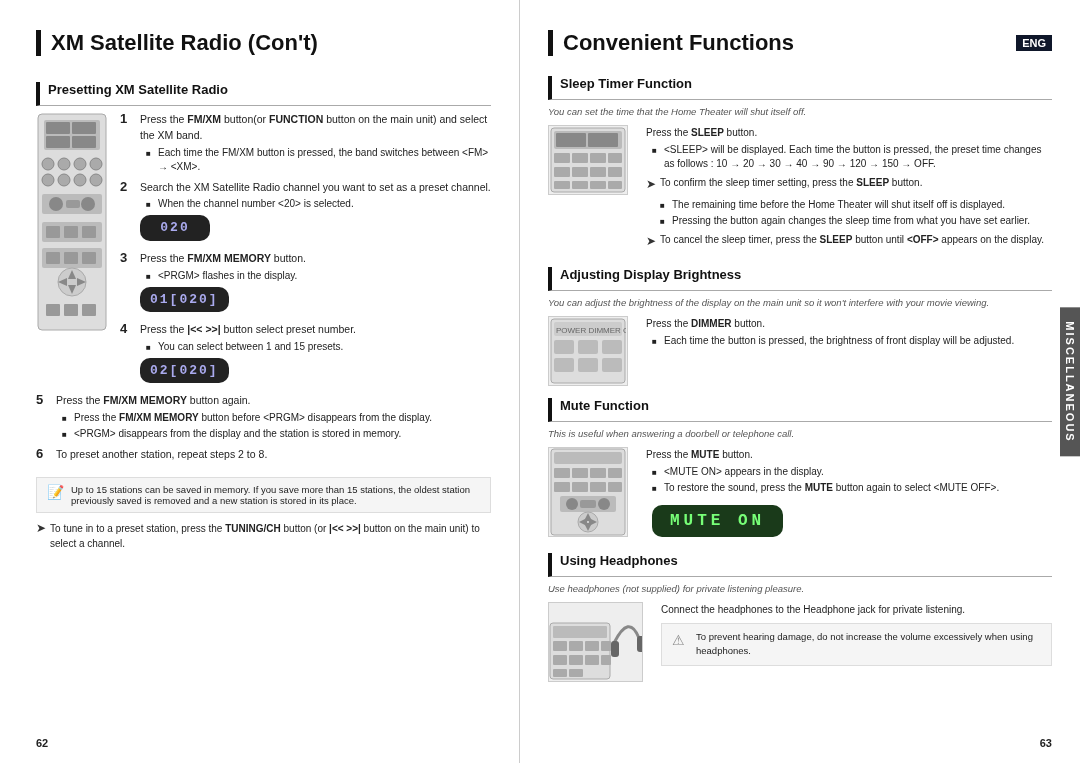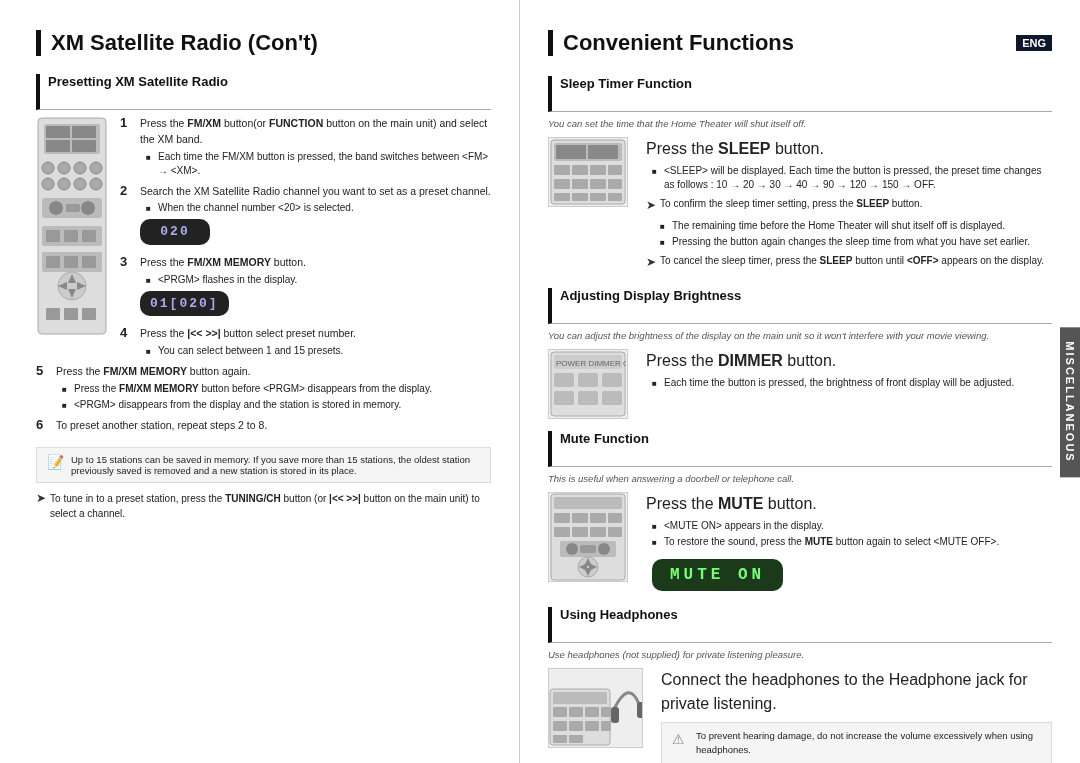--- a/index.html
+++ b/index.html
@@ -28,21 +28,21 @@
     .right-page {
       width: 560px;
       padding: 30px 28px 20px 28px;
       position: relative;
     }
     
     .page-title-left {
       font-size: 22px;
       font-weight: bold;
       color: #111;
-      margin-bottom: 18px;
+      margin-bottom: 26px;
       border-left: 5px solid #111;
       padding-left: 10px;
     }
     .page-title-right {
       font-size: 22px;
       font-weight: bold;
       color: #111;
       margin-bottom: 2px;
       border-left: 5px solid #111;
       padding-left: 10px;
@@ -65,21 +65,21 @@
       gap: 48px;
     }
     
     .section-title {
       font-size: 13px;
       font-weight: bold;
       color: #111;
       border-left: 4px solid #111;
       padding-left: 8px;
       margin-bottom: 6px;
-      padding-bottom: 20px;
+      padding-bottom: 8px;
       border-bottom: 1px solid #aaa;
     }
     .section-subtitle {
       font-size: 9.5px;
       color: #555;
       font-style: italic;
       margin-bottom: 8px;
     }
     
     .step {
@@ -228,21 +228,21 @@
       padding: 14px 4px;
       letter-spacing: 2px;
     }
     .section-block {
       margin-bottom: 14px;
     }
     .sub-section {
       margin-bottom: 12px;
     }
     .press-line {
-      font-size: 16px;
+      font-size: 10px;
       margin-bottom: 3px;
     }
   </style>
 </head>
 <body>
 
 <div class="page-container">
 
   <div class="left-page">
     <div class="page-title-left">
@@ -328,20 +328,21 @@
       </div>
 
       <div class="step">
         <span class="step-num">4</span>
         <div class="step-content">
           Press the <b>|&lt;&lt; &gt;&gt;|</b> button select preset number.
           <div class="bullet-item">
             <span class="bullet-sq">■</span>
             <span class="bullet-text">You can select between 1 and 15 presets.</span>
           </div>
+          <div><span class="lcd-box">02[020]</span></div>
         </div>
       </div>
 
       <div class="step">
         <span class="step-num">5</span>
         <div class="step-content">
           Press the <b>FM/XM MEMORY</b> button again.
           <div class="bullet-item">
             <span class="bullet-sq">■</span>
             <span class="bullet-text">Press the <b>FM/XM MEMORY</b> button before &lt;PRGM&gt; disappears from the display.</span>

